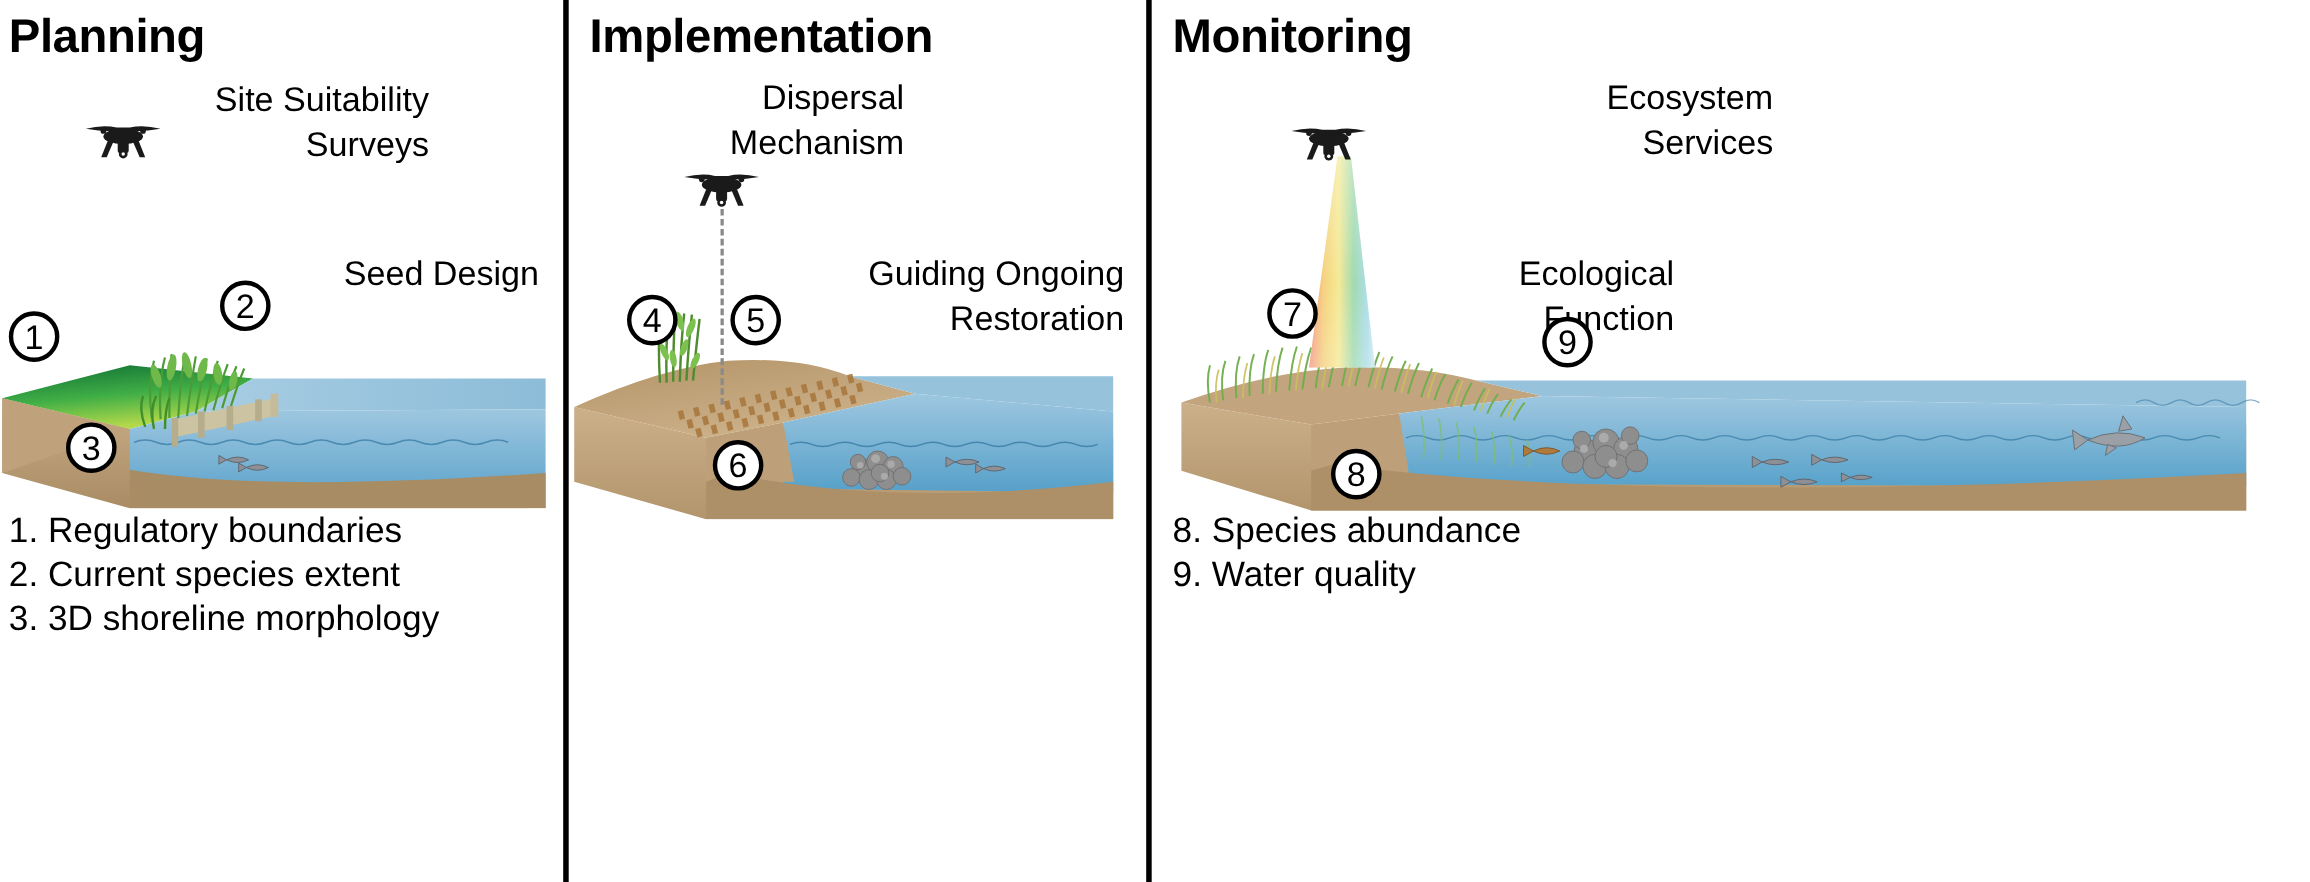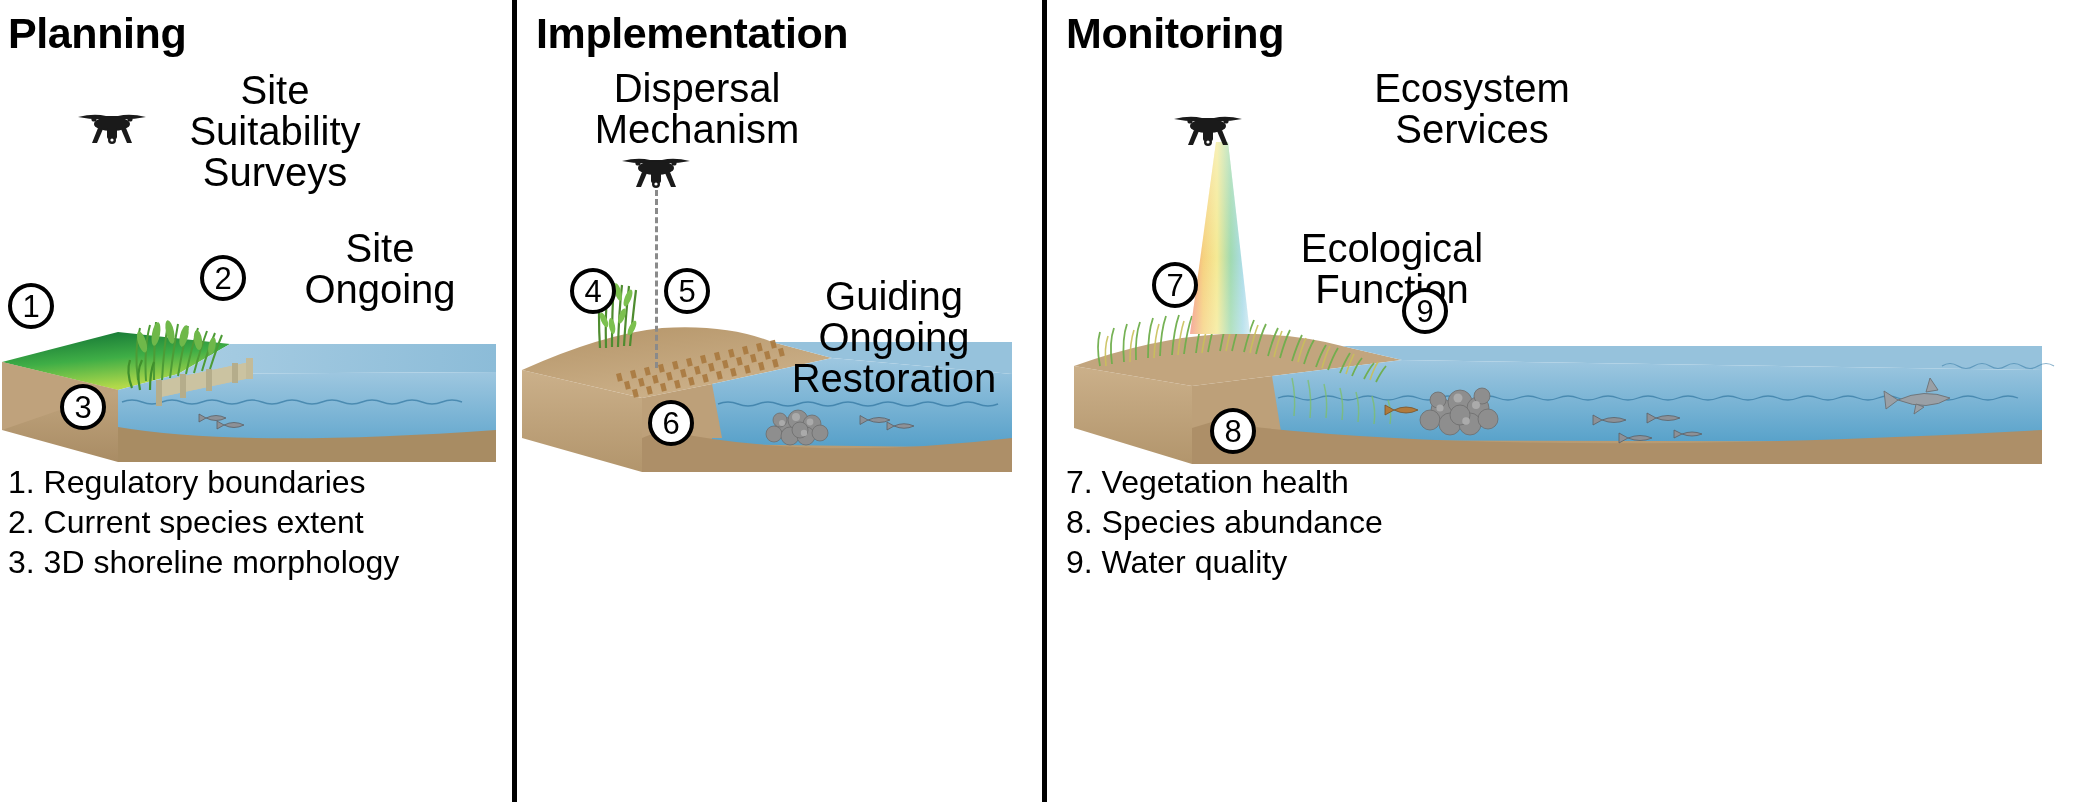--- a/index.html
+++ b/index.html
@@ -45,23 +45,23 @@
     position: absolute;
     font-size: 43px;
     font-weight: bold;
     letter-spacing: -0.4px;
     line-height: 1;
     white-space: nowrap;
   }
 
   .callout {
     position: absolute;
-    font-size: 40px;
+    font-size: 31px;
     line-height: 41px;
-    text-align: center;
+    text-align: right;
     white-space: pre-line;
     z-index: 30;
   }
 
   .numcircle {
     position: absolute;
     width: 46px; height: 46px;
     border-radius: 50%;
     background: #fff;
     border: 4px solid #000;
@@ -114,21 +114,21 @@
         <path d="M50 20 L56 35 L51 35 L45 21 Z" fill="#1a1a1a"></path>
         <rect x="31" y="20" width="10" height="11" rx="2" fill="#1a1a1a"></rect>
         <circle cx="36" cy="32" r="4" fill="#1a1a1a"></circle>
         <circle cx="36" cy="32" r="1.6" fill="#ffffff"></circle>
       </svg>
     </div>
 
     <div class="callout" style="left:160px; top:70px; width:230px;">Site Suitability
 Surveys</div>
 
-    <div class="callout" style="left:270px; top:228px; width:220px;">Site Ongoing</div>
+    <div class="callout" style="left:270px; top:228px; width:220px;">Seed Design</div>
 
     <div class="scene" style="left:0px; top:262px; width:500px; height:200px;">
       <svg width="500" height="200" viewBox="0 0 500 200">
         <defs>
           <linearGradient id="p1grass" x1="0" y1="0" x2="0.35" y2="1">
             <stop offset="0%" stop-color="#0d6b33"></stop>
             <stop offset="55%" stop-color="#3fae46"></stop>
             <stop offset="100%" stop-color="#b3d94a"></stop>
           </linearGradient>
           <linearGradient id="p1sed" x1="0" y1="0" x2="0" y2="1">
@@ -233,21 +233,21 @@
         <path d="M22 20 L16 35 L21 35 L27 21 Z" fill="#1a1a1a"></path>
         <path d="M50 20 L56 35 L51 35 L45 21 Z" fill="#1a1a1a"></path>
         <rect x="31" y="20" width="10" height="11" rx="2" fill="#1a1a1a"></rect>
         <circle cx="36" cy="32" r="4" fill="#1a1a1a"></circle>
         <circle cx="36" cy="32" r="1.6" fill="#ffffff"></circle>
       </svg>
     </div>
 
     <div class="dashline" style="left:143px; top:190px; height:178px;"></div>
 
-    <div class="callout" style="left:242px; top:228px; width:280px;margin-top:48px;">Guiding Ongoing
+    <div class="callout" style="left:230px; top:228px; width:280px;">Guiding Ongoing
 Restoration</div>
 
     <div class="scene" style="left:0px; top:262px; width:510px; height:210px;">
       <svg width="510" height="210" viewBox="0 0 510 210">
         <defs>
           <linearGradient id="p2sedtop" x1="0" y1="0" x2="0.6" y2="1">
             <stop offset="0%" stop-color="#b49468"></stop>
             <stop offset="100%" stop-color="#cdb28b"></stop>
           </linearGradient>
           <linearGradient id="p2sedside" x1="0" y1="0" x2="0" y2="1">
@@ -543,19 +543,18 @@
           <path d="M874 104 l-2 10 l10 -7 Z"></path>
         </g>
       </svg>
     </div>
 
     <div class="numcircle" style="left:110px; top:262px;">7</div>
     <div class="numcircle" style="left:360px; top:288px;">9</div>
     <div class="numcircle" style="left:168px; top:408px;">8</div>
 
     <div class="caption-list" style="left:24px; top:462px;">
-      <div>7. Vegetation health</div>
       <div>8. Species abundance</div>
       <div>9. Water quality</div>
     </div>
   </div>
 
 </div>
 
 </body></html>

